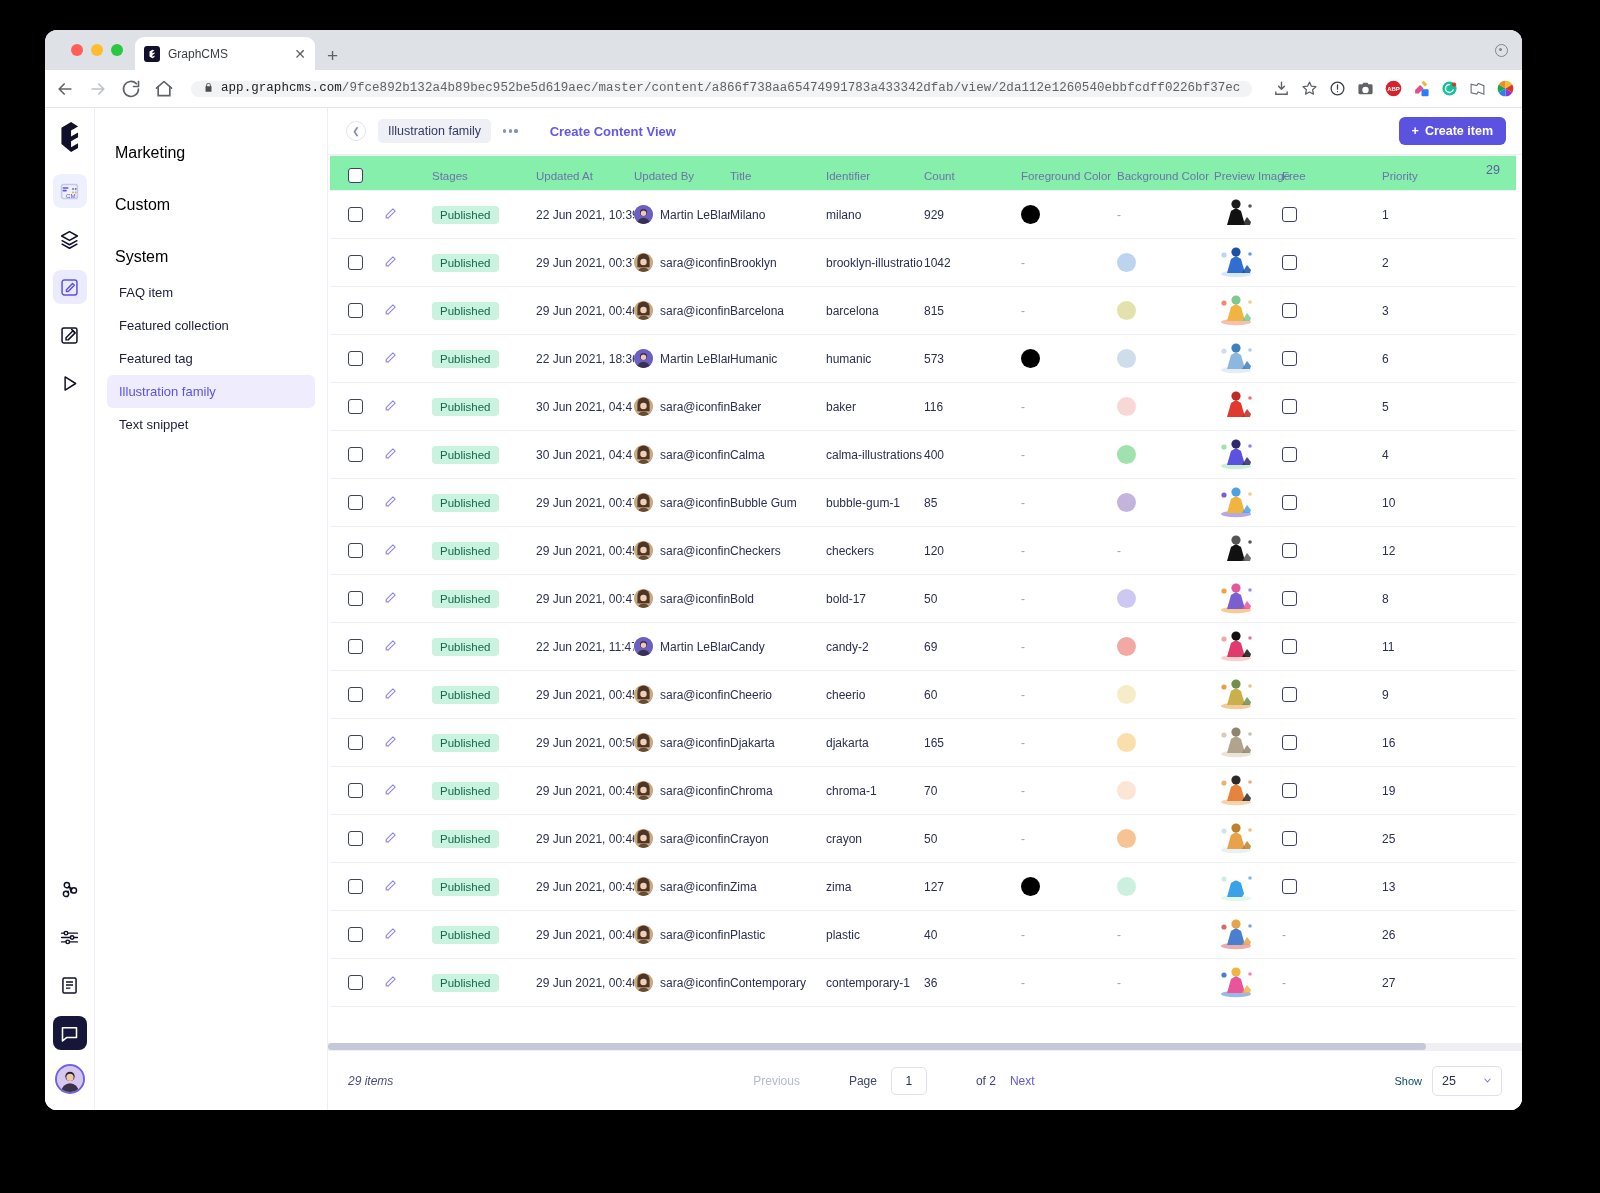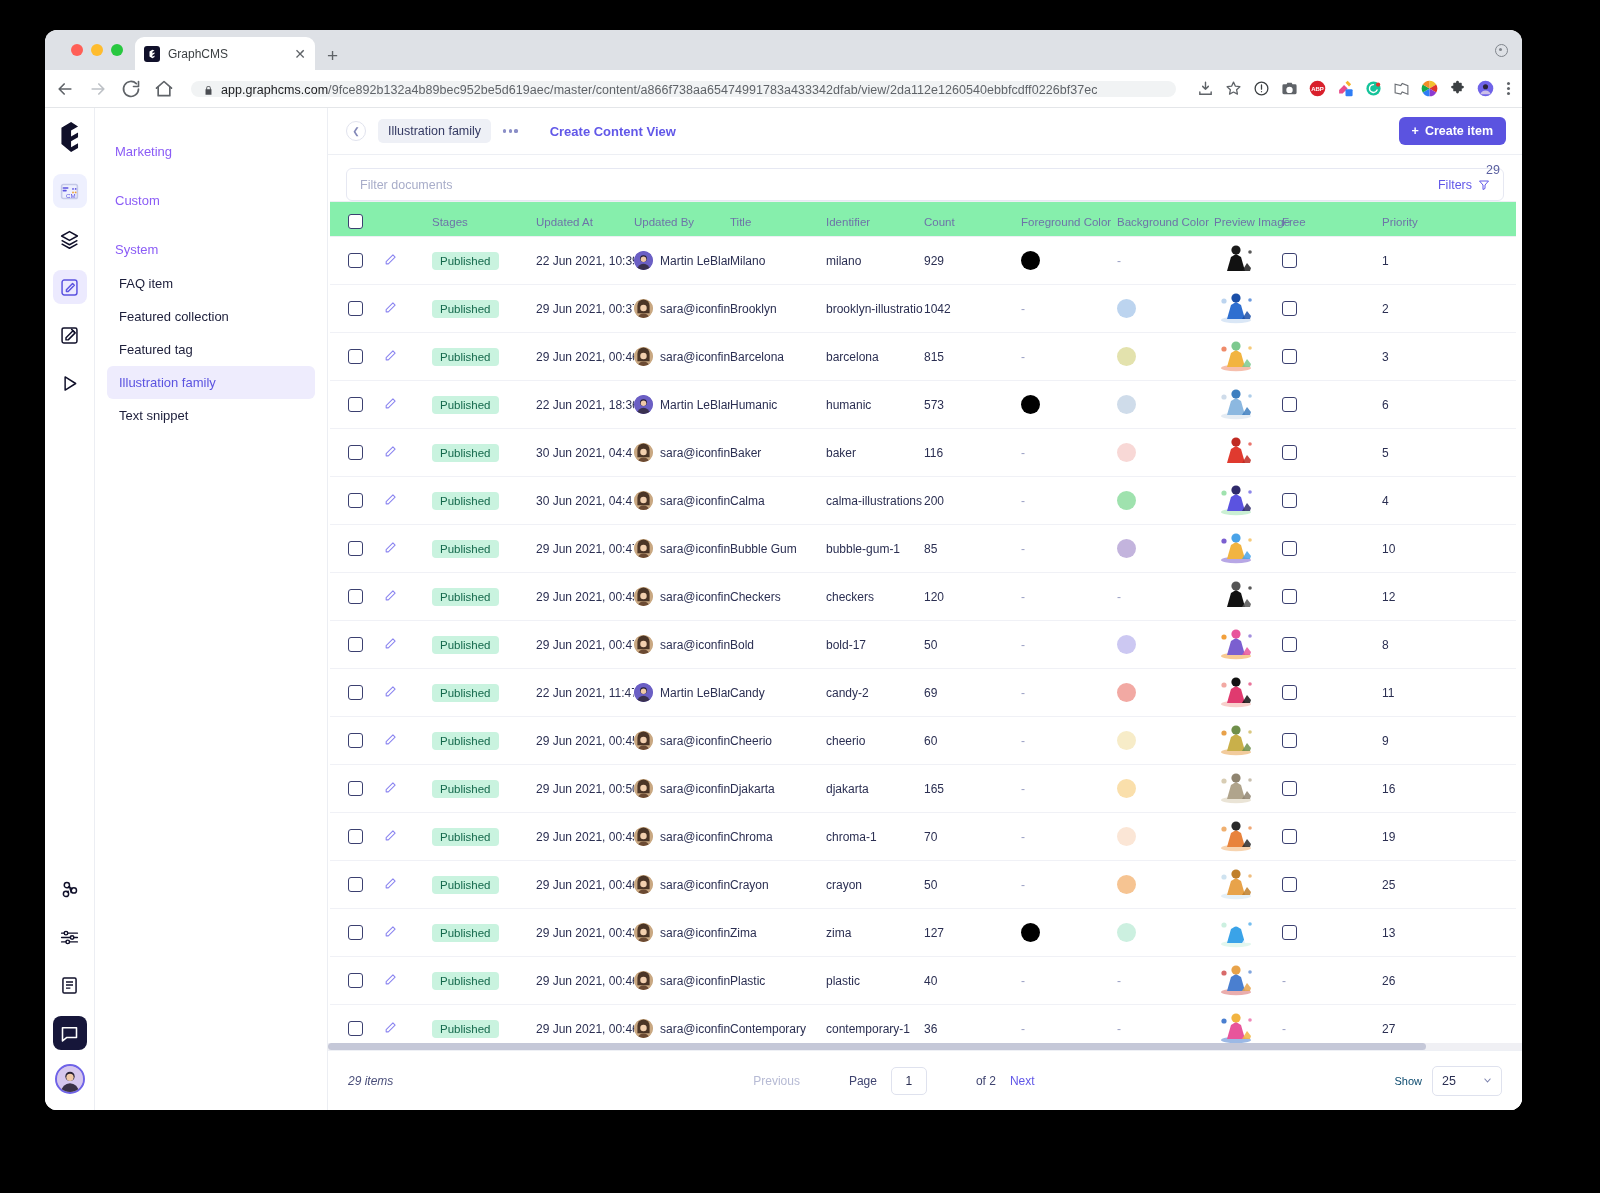--- a/index.html
+++ b/index.html
@@ -52,21 +52,21 @@
 
   
   .urlbar {
     height: 38px; background: #fff; display: flex; align-items: center;
     gap: 13px; padding: 0 10px; border-bottom: 1px solid #e4e6e9;
   }
   .nav-ico { width: 20px; height: 20px; color: #5f6368; flex: none; cursor: pointer; }
   .nav-ico.disabled { color: #bdc1c6; }
   .omnibox {
     flex: 1; height: 16px; background: #f1f3f4; border-radius: 13px;
-    display: flex; align-items: flex-end; gap: 7px; padding: 0 12px; margin-left: 4px;
+    display: flex; align-items: flex-start; gap: 7px; padding: 0 12px; margin-left: 4px; font-family: Liberation Mono, monospace;
   }
   .omnibox .lock { width: 11px; height: 13px; flex: none; }
   .url { font-size: 12.5px; color: #202124; white-space: nowrap; overflow: hidden; letter-spacing: .05px; }
   .url .host { color: #202124; }
   .url .path { color: #5f6368; }
   .ext-row { display: flex; align-items: center; gap: 11px; padding-left: 8px; }
   .ext { width: 17px; height: 17px; flex: none; cursor: pointer; }
   .kebab { display: flex; flex-direction: column; gap: 2.3px; padding: 0 2px; cursor: pointer; }
   .kebab i { width: 3px; height: 3px; border-radius: 50%; background: #5f6368; display: block; }
 
@@ -98,21 +98,21 @@
 
   
   .navpanel {
     width: 233px; background: #fff; border-right: 1px solid #eceef3;
     flex: none; padding: 0 12px;
   }
   .panel-head { display: flex; align-items: center; gap: 9px; padding: 22px 0 0 8px; }
   .panel-title { font-size: 26px; font-weight: bold; color: #10102a; letter-spacing: -.3px; }
   .dots3 { display: flex; gap: 2.5px; cursor: pointer; align-items: center; }
   .dots3 i { width: 3.2px; height: 3.2px; border-radius: 50%; background: #8b8fc7; display: block; }
-  .nav-group { font-size: 13px; color: #8b5cf6; padding: 10px 8px 10px 8px; margin-top: 14px; cursor: pointer; }
+  .nav-group { font-size: 16px; color: #000000; padding: 10px 8px 10px 8px; margin-top: 14px; cursor: pointer; }
   .nav-group.first { margin-top: 26px; }
   .nav-item {
     font-size: 13px; color: #1c1e3a; padding: 9px 12px;
     border-radius: 6px; cursor: pointer; white-space: nowrap;
   }
   .nav-item.active { background: #eeecfd; color: #5b53e0; }
 
   
   .main { flex: 1; display: flex; flex-direction: column; min-width: 0; background: #fff; }
 
@@ -448,31 +448,20 @@
             <i></i>
           </span>
         <span class="create-view-link">Create Content View</span>
         <div class="spacer"></div>
         <button class="btn-primary">
           <span>+</span>
           <span>Create item</span>
         </button>
       </div>
 
-      <div class="filterrow">
-        <div class="filterbox">
-          <input class="filter-input" placeholder="Filter documents" style="">
-          <span class="filters-btn">
-            <span>Filters</span>
-            <svg viewBox="0 0 24 24" fill="none" stroke="#6157e8" stroke-width="2" stroke-linejoin="round">
-                <path d="M3 4h18l-7 8v7l-4 2v-9z"></path>
-              </svg>
-          </span>
-        </div>
-      </div>
 
 
       <div class="tablewrap">
         <table>
           <colgroup>
             <col style="width:54px">
               <col style="width:48px">
               <col style="width:104px">
             <col style="width:98px">
               <col style="width:96px">
@@ -813,21 +802,21 @@
                     <span class="uname">sara@iconfind</span>
                   </div>
                 </td>
     <td>
                   <div class="cell">Calma</div>
                 </td>
     <td>
                   <div class="cell">calma-illustrations</div>
                 </td>
     <td>
-                  <div class="cell">200</div>
+                  <div class="cell">400</div>
                 </td>
     <td><span class="dash">-</span></td>
     <td>
                   <span class="swatch" style="background:#9fe2ae"></span>
                 </td>
     <td>
                   <div class="thumb">
                     <svg viewBox="0 0 44 40" preserveAspectRatio="xMidYMid meet">
     <ellipse cx="22" cy="31" rx="15" ry="3.2" fill="#9fe2ae" opacity=".55"></ellipse>
     <path d="M13 30 L17 16 L22 13 L27 16 L31 30 Z" fill="#5b53e0"></path>

